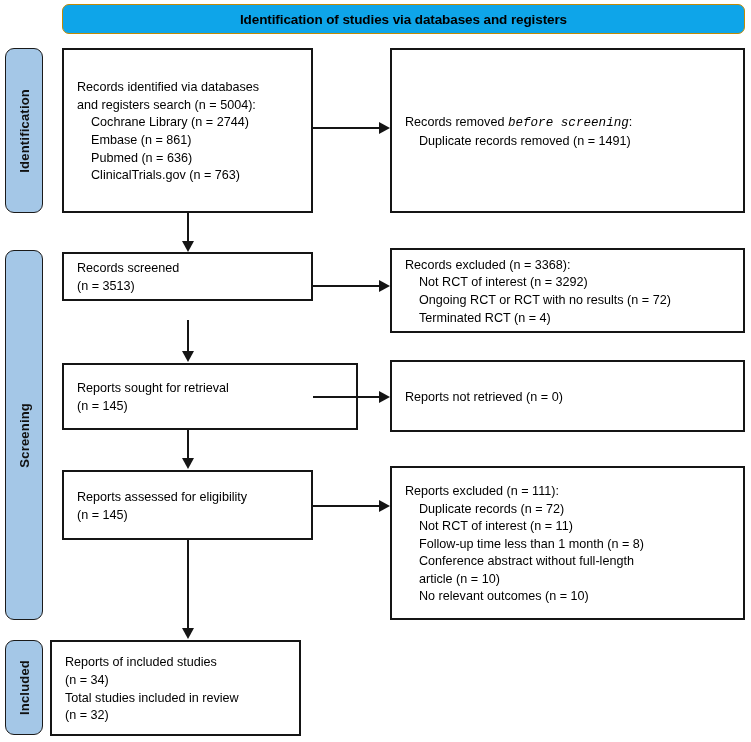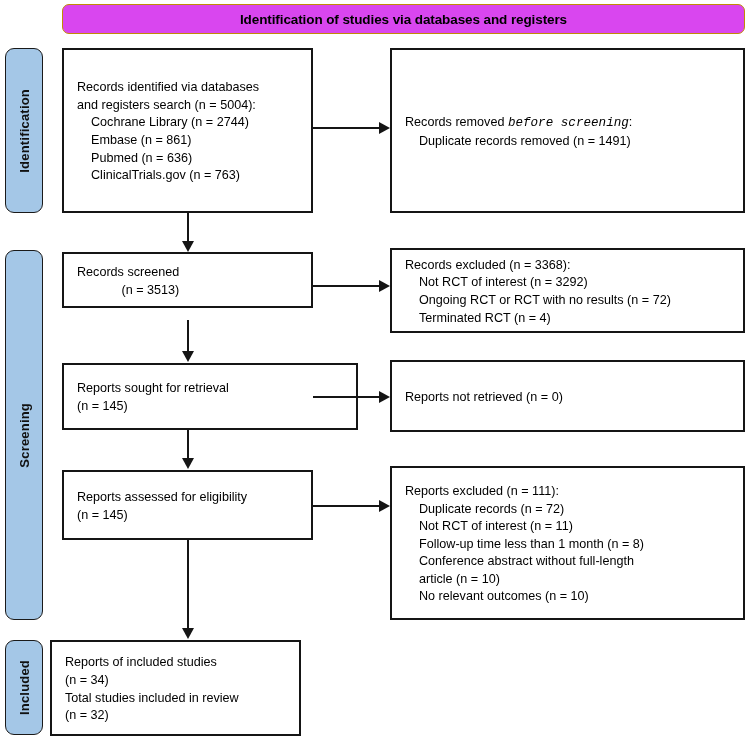--- a/index.html
+++ b/index.html
@@ -24,21 +24,21 @@
   }
 
   
   .banner {
     position: absolute;
     left: 62px;
     top: 4px;
     width: 683px;
     height: 30px;
     box-sizing: border-box;
-    background: #d946ef;
+    background: #0ea5e9;
     border: 1.5px solid #C08A06;
     border-radius: 7px;
     display: flex;
     align-items: center;
     justify-content: center;
     font-size: 13.5px;
     font-weight: bold;
     letter-spacing: -0.1px;
     color: #000;
   }
@@ -80,21 +80,21 @@
   .box .box-text {
     font-size: 12.6px;
     line-height: 17.6px;
     white-space: pre-wrap;
     color: #000;
   }
   .box.center-text { align-items: center; }
 
   
   #box-identified      { left: 62px; top: 48px;  width: 251px; height: 165px; }
-  #box-screened        { left: 62px; top: 252px; width: 251px; height: 56px; text-align: right; }
+  #box-screened        { left: 62px; top: 252px; width: 251px; height: 49px; }
   #box-sought          { left: 62px; top: 363px; width: 296px; height: 67px; }
   #box-assessed        { left: 62px; top: 470px; width: 251px; height: 70px; align-items: center; }
   #box-included        { left: 50px; top: 640px; width: 251px; height: 96px; }
 
   
   #box-removed         { left: 390px; top: 48px;  width: 355px; height: 165px; }
   #box-excluded-screen { left: 390px; top: 248px; width: 355px; height: 85px; }
   #box-not-retrieved   { left: 390px; top: 360px; width: 355px; height: 72px; }
   #box-excluded-elig   { left: 390px; top: 466px; width: 355px; height: 154px; }
 

